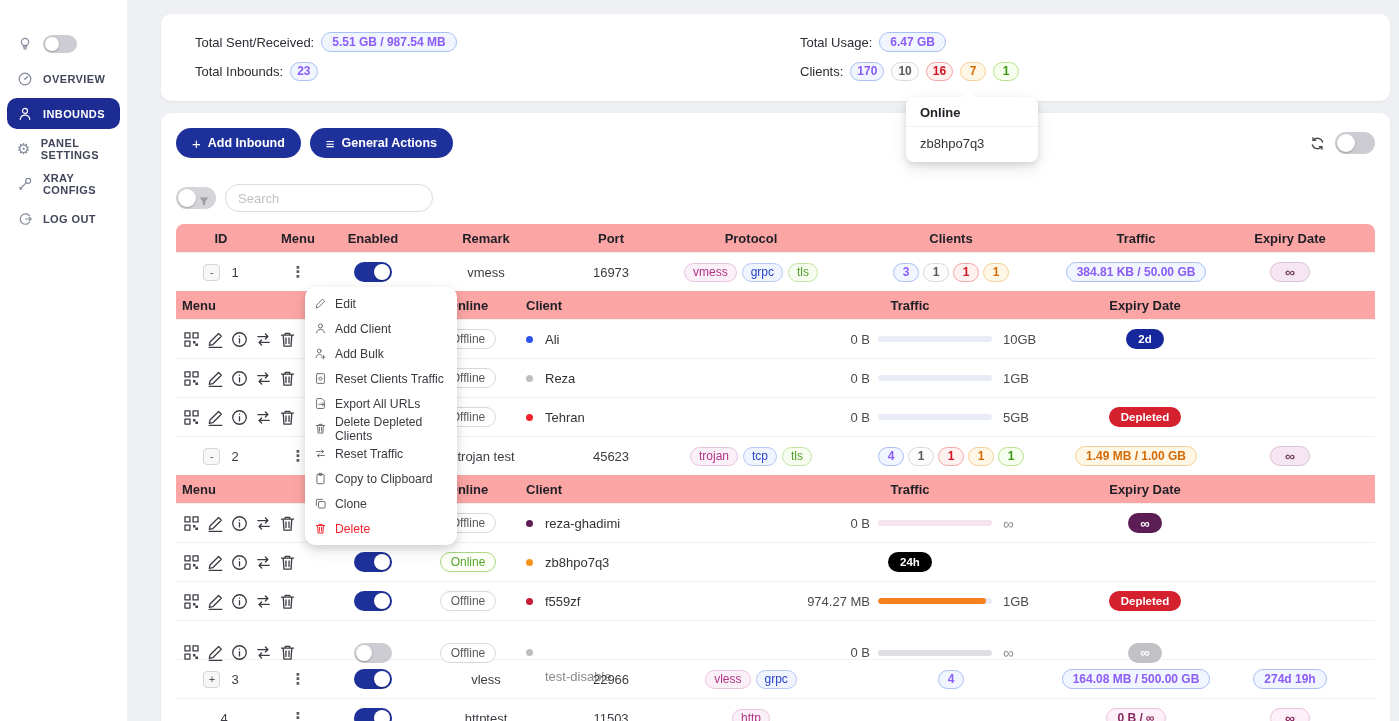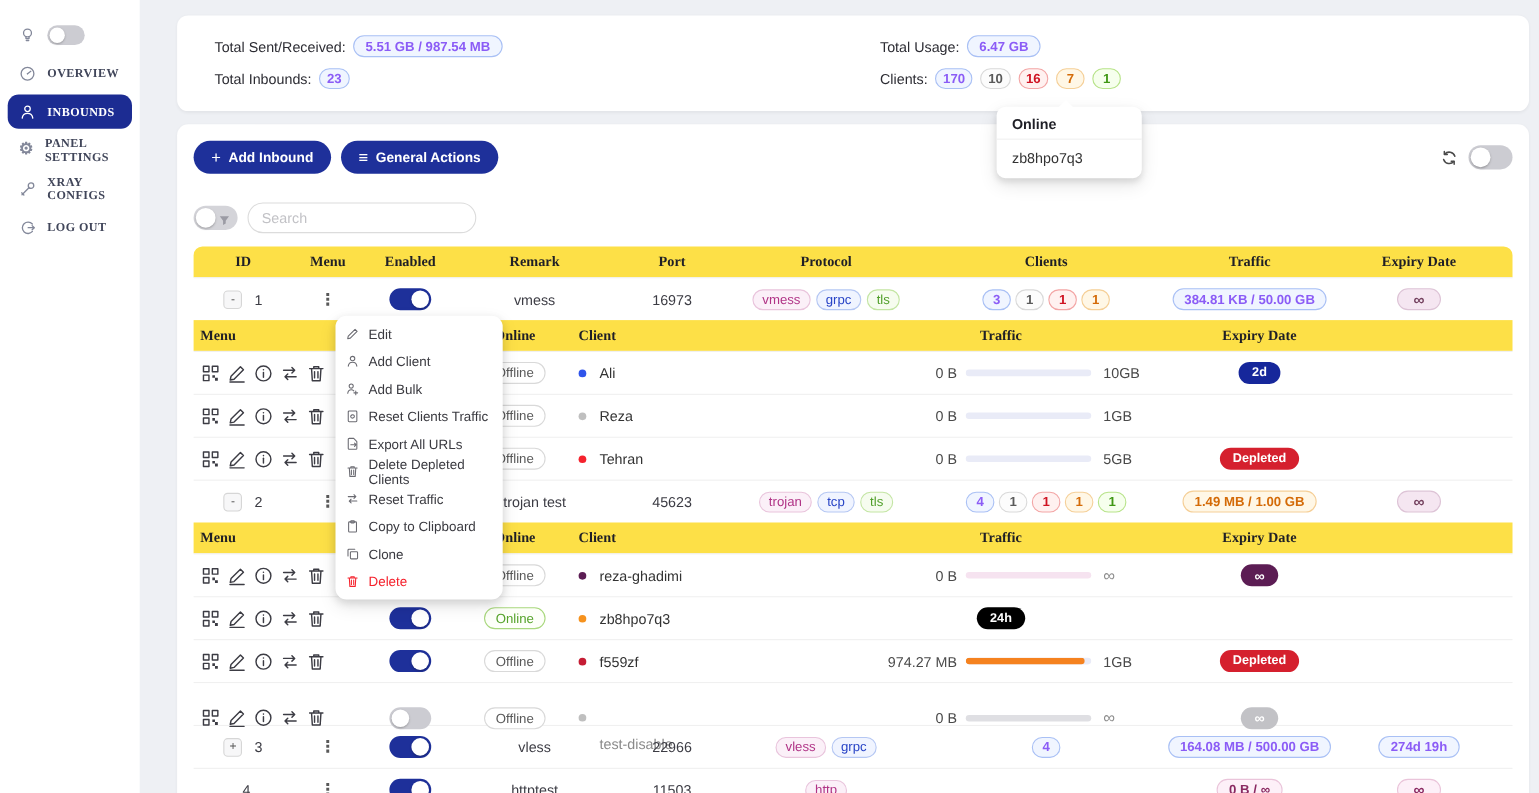--- a/index.html
+++ b/index.html
@@ -3,21 +3,21 @@
 <meta charset="utf-8">
 <style>
   * { margin:0; padding:0; box-sizing:border-box; }
   html,body { width:1399px; height:721px; overflow:hidden; background:#eef0f4;
     font-family:"Liberation Sans","DejaVu Sans",sans-serif; color:#2f2f35; position:relative; }
 
   svg.ic { display:inline-block; vertical-align:middle; fill:none; stroke:currentColor;
     stroke-width:1.2; stroke-linecap:round; stroke-linejoin:round; }
 
   
-  .sidebar { position:absolute; left:0; top:0; width:127px; height:721px; background:#fff; padding-top:14px; z-index:5;font-family:Liberation Serif, serif; }
+  .sidebar { position:absolute; left:0; top:0; width:127px; height:721px; background:#fff; padding-top:26px; z-index:5; }
   .side-row { display:flex; align-items:center; gap:10px; height:35px; padding:0 10px 0 17px; color:#4a4f5b; }
   .side-item { font-size:11px; font-weight:700; letter-spacing:.4px; cursor:pointer; }
   .side-item .lbl { color:#41465a; }
   .side-item .sicon { color:#83889a; display:flex; }
   .side-item.active { background:#1c2c92; border-radius:10px; margin:2px 7px; padding:0 10px; height:31px; }
   .side-item.active .lbl, .side-item.active .sicon { color:#fff; }
 
   
   .switch { position:relative; display:inline-block; border-radius:999px; background:#ccccd2; cursor:pointer; flex:none; }
   .switch .knob { position:absolute; top:2px; left:2px; background:#fff; border-radius:50%;
@@ -81,21 +81,21 @@
   .search-row { display:flex; align-items:center; gap:9px; margin-top:26px; }
   .filter-toggle { position:relative; }
   .search-input { width:208px; height:28px; border:1px solid #dcdcdc; border-radius:14px; padding:0 12px;
     font-size:13px; color:#333; outline:none; font-family:inherit; background:#fff; }
   .search-input::placeholder { color:#c2c2c6; }
 
   
   .tbl { margin-top:12px; }
   .t-main { display:grid; grid-template-columns:90px 64px 86px 140px 110px 170px 230px 140px 168px; }
   .t-sub  { display:grid; grid-template-columns:154px 86px 104px 240px 300px 170px 144px; }
-  .thead { background:#fde047; height:28px; border-radius:8px 8px 0 0;font-family:Liberation Serif, serif; }
+  .thead { background:#fca5a5; height:28px; border-radius:8px 8px 0 0; }
   .thead.sub { border-radius:0; }
   .thead > div { display:flex; align-items:center; justify-content:center; font-size:13px; font-weight:700; color:#1f1f26; }
   .thead > div.hleft { justify-content:flex-start; padding-left:6px; }
   .trow { height:39px; border-top:1px solid #f0f0f0; }
   .trow > .cell { display:flex; align-items:center; justify-content:center; font-size:13px; color:#3c3c44; gap:5px; }
   .cell.cleft { justify-content:flex-start; padding-left:6px; }
   .expander { width:17px; height:17px; border:1px solid #d6d6d6; background:#f7f7f8; border-radius:4px;
     font-size:11px; line-height:1; color:#555; display:flex; align-items:center; justify-content:center; cursor:pointer; }
   .idnum { margin-left:6px; }
   .dots { font-size:15px; font-weight:700; color:#595959; cursor:pointer; letter-spacing:0; }

